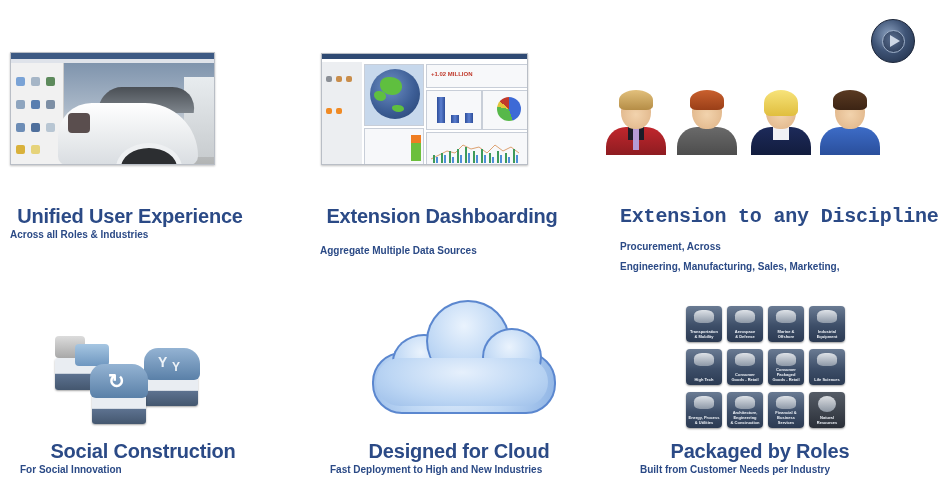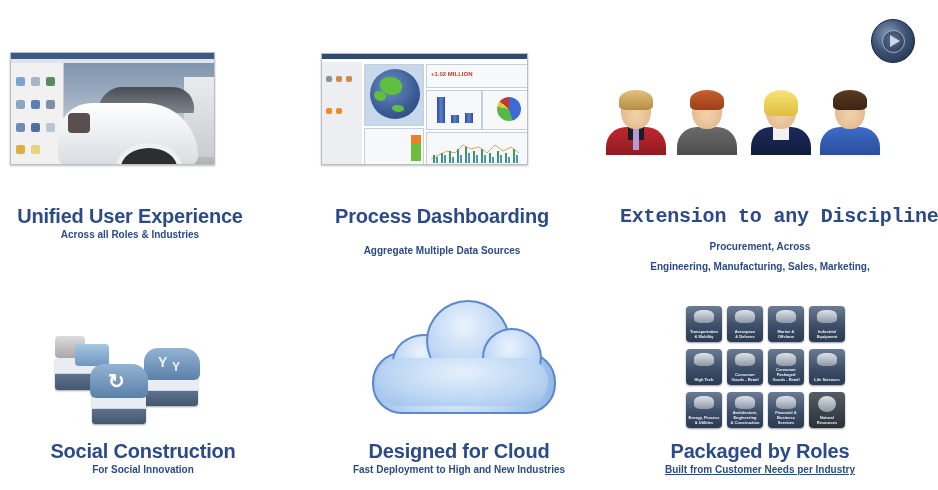--- a/index.html
+++ b/index.html
@@ -1,19 +1,19 @@
 <!DOCTYPE html>
 <html><head>
 <meta charset="utf-8">
 <style>
   html, body { margin:0; padding:0; background:#ffffff; }
   body { width:938px; height:490px; position:relative; overflow:hidden; font-family:"Liberation Sans", sans-serif; }
   .abs { position:absolute; }
   .title { position:absolute; color:#2b4a86; font-weight:bold; font-size:20px; text-align:center; white-space:nowrap; letter-spacing:-0.2px; }
-  .sub { position:absolute; color:#2b4a86; font-weight:bold; font-size:10px; text-align:center; white-space:nowrap; line-height:12px; }
+  .sub { position:absolute; color:#2b4a86; font-weight:bold; font-size:10px; white-space:nowrap; line-height:12px; }
 
   
   .shot { position:absolute; border:1px solid #b9bec6; box-shadow:0 1px 2px rgba(0,0,0,0.25); overflow:hidden; background:#fff; }
   .shot-bar { position:absolute; left:0; top:0; right:0; height:6px; background:#3d5a84; }
   .shot-bar2 { position:absolute; left:0; top:6px; right:0; height:4px; background:#dfe3ea; }
   .shot-side { position:absolute; left:0; top:10px; width:52px; bottom:0; background:#f1f1f1; border-right:1px solid #ccc; }
   .app-ic { position:absolute; width:9px; height:9px; border-radius:2px; }
   .car-bg { position:absolute; left:53px; top:10px; right:0; bottom:0; background:linear-gradient(180deg,#7f94ad 0%,#aab8c8 45%,#c9ced3 60%,#b2b4b4 100%); }
   .building { position:absolute; right:0; top:14px; width:30px; height:80px; background:linear-gradient(180deg,#e8ecef,#c9cdd0); }
   .car-body { position:absolute; left:-6px; top:40px; width:140px; height:62px; background:linear-gradient(180deg,#ffffff,#d9dde1); border-radius:38px 60px 10px 10px; }
@@ -149,21 +149,21 @@
           <rect x="49" y="22" width="2" height="8"></rect>
         <rect x="57" y="22" width="2" height="8"></rect>
           <rect x="65" y="24" width="2" height="6"></rect>
           <rect x="73" y="22" width="2" height="8"></rect>
         <rect x="81" y="24" width="2" height="6"></rect>
           <rect x="89" y="22" width="2" height="8"></rect>
       </g>
     </svg>
   </div>
 </div>
-<div class="title" style="left:320px;top:205px;width:244px;">Process Dashboarding</div>
+<div class="title" style="left:320px;top:205px;width:244px;">Extension Dashboarding</div>
 <div class="sub" style="left:320px;top:245px;width:244px;">Aggregate Multiple Data Sources</div>
 
 <div class="person" style="left:606px;top:93px;">
   <div class="p-body" style="background:linear-gradient(180deg,#c1272d,#8e1c21);"></div>
   <div class="p-collar" style="background:#1c1c28;">
       <div class="abs" style="left:5px;top:0;width:6px;height:24px;background:#b59ad6;"></div>
     </div>
   <div class="p-head"></div>
   <div class="p-hair" style="background:linear-gradient(180deg,#e2c07c,#b58d46);"></div>
 </div>
@@ -270,13 +270,13 @@
       <div class="tile-lbl">Financial &amp;
 Business Services</div>
     </div>
   <div class="tile" style="left:123px;top:86px;background:linear-gradient(180deg,#555c66,#2a2f38);">
       <div class="tile-ic" style="border-radius:50%;width:18px;height:16px;left:9px;"></div>
       <div class="tile-lbl">Natural
 Resources</div>
     </div>
 </div>
 <div class="title" style="left:640px;top:440px;width:240px;">Packaged by Roles</div>
-<div class="sub" style="left:640px;top:464px;width:240px;text-decoration:underline;">Built from Customer Needs per Industry</div>
+<div class="sub" style="left:640px;top:464px;width:240px;">Built from Customer Needs per Industry</div>
 
 </body></html>

